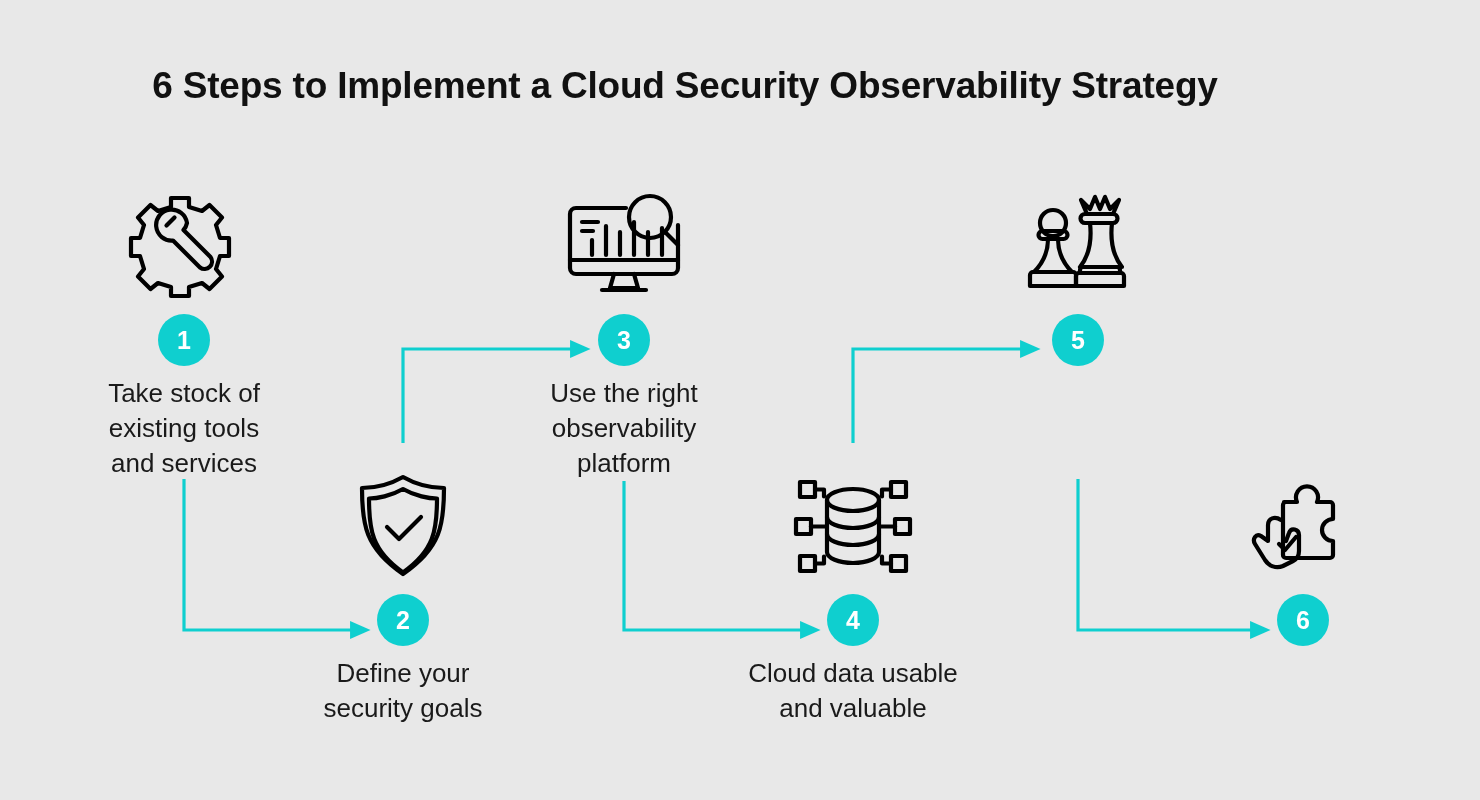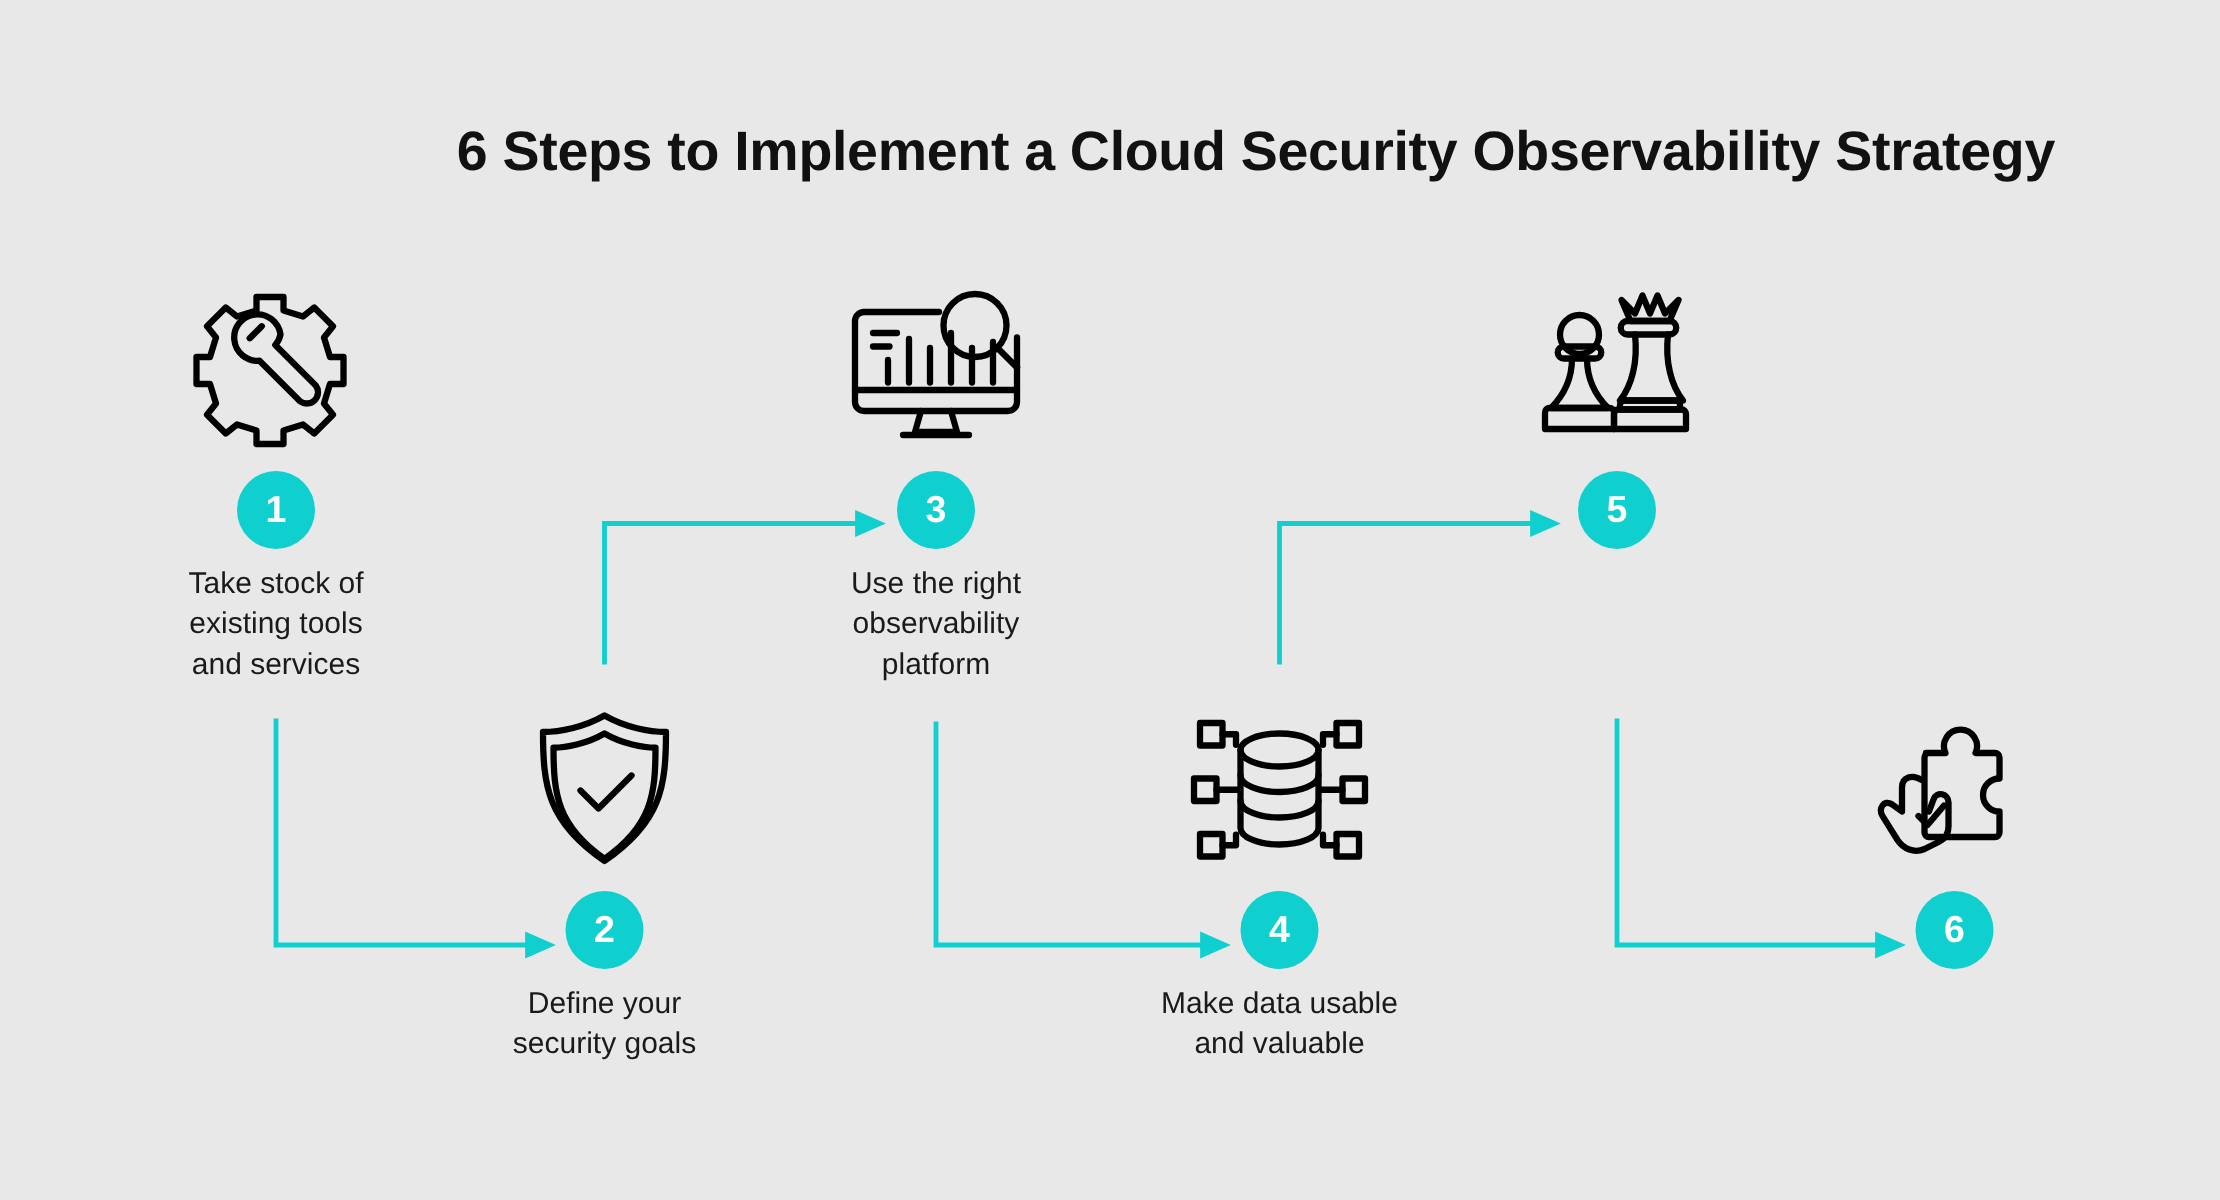--- a/index.html
+++ b/index.html
@@ -15,23 +15,23 @@
     position: relative;
   }
   #canvas {
     position: relative;
     width: 1480px;
     height: 800px;
   }
   .title {
     position: absolute;
     left: 0;
-    top: 80px;
+    top: 65px;
     width: 1370px;
-    text-align: right;
+    text-align: center;
     font-size: 37px;
     font-weight: bold;
     color: #111111;
     letter-spacing: -0.2px;
     font-family: "Liberation Sans", sans-serif;
   }
   .connectors {
     position: absolute;
     left: 0;
     top: 0;
@@ -58,21 +58,21 @@
     color: #ffffff;
     font-size: 25px;
     font-weight: bold;
     display: flex;
     align-items: center;
     justify-content: center;
     margin: 12px auto 10px auto;
     line-height: 1;
   }
   .step-label {
-    font-size: 20px;
+    font-size: 26px;
     color: #1a1a1a;
     line-height: 1.35;
     white-space: pre-line;
     font-family: "Liberation Sans", sans-serif;
   }
   
   .row-top  { top: 182px; }
   .row-bot  { top: 462px; }
 
   .col1 { left: 69px; }
@@ -171,21 +171,21 @@
         <rect x="99" y="82" width="15" height="15"></rect>
         <path d="M23 15.5 h9 v7"></path>
         <path d="M99 15.5 h-9 v7"></path>
         <path d="M19 52.5 h14"></path>
         <path d="M103 52.5 h-14"></path>
         <path d="M23 89.5 h9 v-7"></path>
         <path d="M99 89.5 h-9 v-7"></path>
       </svg>
     </div>
     <div class="badge">4</div>
-    <div class="step-label">Make data usable
+    <div class="step-label">Cloud data usable
 and valuable</div>
   </div>
 
   <div class="step row-top col5">
     <div class="step-icon">
       <svg width="110" height="112" viewBox="0 0 110 112" fill="none" stroke="#000" stroke-width="4.2" stroke-linejoin="round" stroke-linecap="round">
 
         <circle cx="30" cy="33" r="13"></circle>
         <path d="M19.5 41 h21 a4 4 0 0 1 0 8 h-21 a4 4 0 0 1 0 -8 z"></path>
         <path d="M25 49 c0 16 -7 26 -14 33 h38 c-7 -7 -14 -17 -14 -33"></path>

